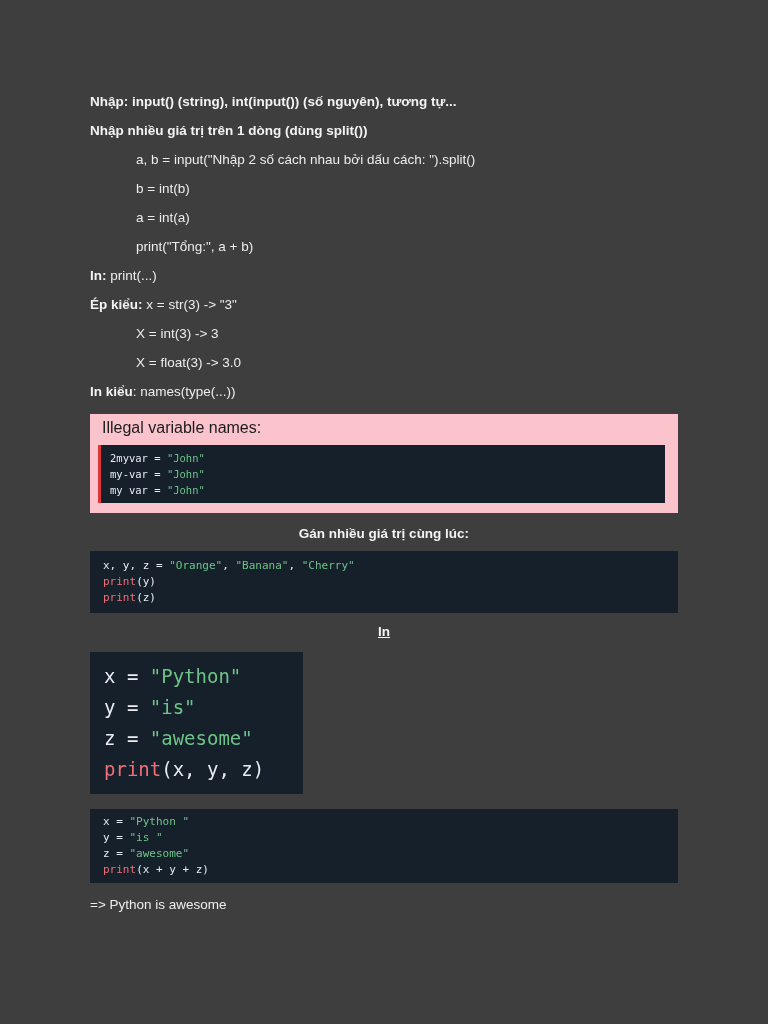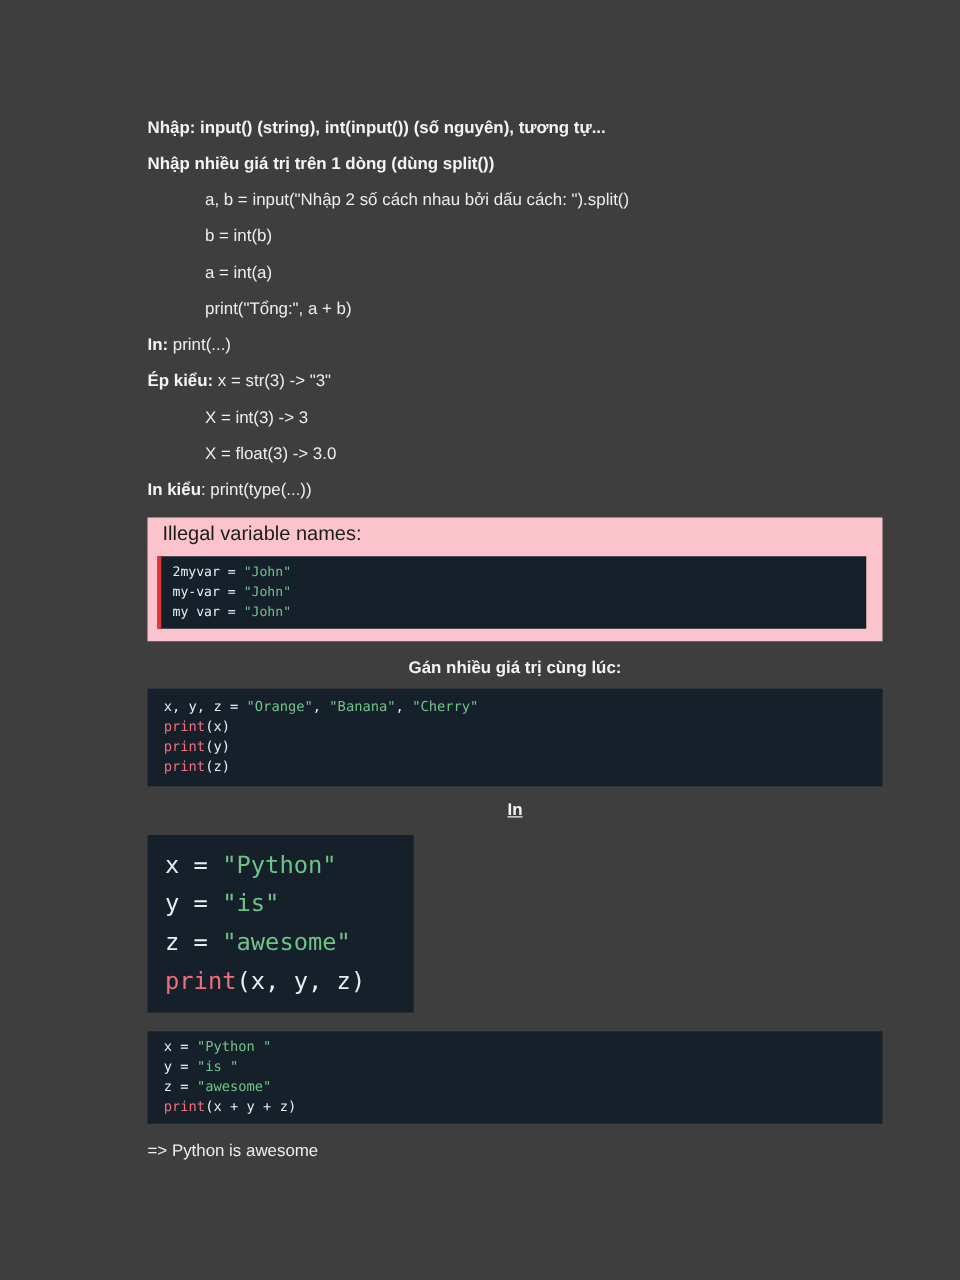--- a/index.html
+++ b/index.html
@@ -9,21 +9,20 @@
     height: 1024px;
     background: var(--page-bg, #3e3e3e);
     font-family: "Liberation Sans", sans-serif;
     overflow: hidden;
   }
   .content {
     position: absolute;
     left: 90px;
     top: 95px;
     width: 588px;
-    margin-left: 28px;
   }
   .para {
     margin: 0 0 15px 0;
     font-size: 13.5px;
     line-height: 14px;
     color: var(--body-text, #ededed);
   }
   .para b { font-weight: 700; color: var(--heading-text, #f3f3f3); }
   .para.indent { padding-left: 46px; }
 
@@ -111,36 +110,35 @@
         <p class="para"><b>Nhập: input() (string), int(input()) (số nguyên), tương tự...</b></p>
         <p class="para"><b>Nhập nhiều giá trị trên 1 dòng (dùng split())</b></p>
         <p class="para indent"><span>a, b = input("Nhập 2 số cách nhau bởi dấu cách: ").split()</span></p>
         <p class="para indent"><span>b = int(b)</span></p>
         <p class="para indent"><span>a = int(a)</span></p>
         <p class="para indent"><span>print("Tổng:", a + b)</span></p>
         <p class="para"><b>In:</b><span> print(...)</span></p>
         <p class="para"><b>Ép kiểu:</b><span> x = str(3) -&gt; "3"</span></p>
         <p class="para indent"><span>X = int(3) -&gt; 3</span></p>
         <p class="para indent"><span>X = float(3) -&gt; 3.0</span></p>
-        <p class="para"><b>In kiểu</b><span>: print(type(...))</span></p>
+        <p class="para"><b>In kiểu</b><span>: names(type(...))</span></p>
       </div>
 
     <div class="warning-box">
       <div class="warning-label">Illegal variable names:</div>
       <div class="warning-code">
           <div class="code-line"><span class="tok-plain">2myvar = </span><span class="tok-str">"John"</span></div>
           <div class="code-line"><span class="tok-plain">my-var = </span><span class="tok-str">"John"</span></div>
           <div class="code-line"><span class="tok-plain">my var = </span><span class="tok-str">"John"</span></div>
         </div>
     </div>
 
     <p class="heading gap-top">Gán nhiều giá trị cùng lúc:</p>
     <div class="code-block code-sm">
         <div class="code-line"><span class="tok-plain">x, y, z = </span><span class="tok-str">"Orange"</span><span class="tok-plain">, </span><span class="tok-str">"Banana"</span><span class="tok-plain">, </span><span class="tok-str">"Cherry"</span></div>
-        <div class="code-line"><span class="tok-kw">print</span><span class="tok-plain">(x)</span></div>
         <div class="code-line"><span class="tok-kw">print</span><span class="tok-plain">(y)</span></div>
         <div class="code-line"><span class="tok-kw">print</span><span class="tok-plain">(z)</span></div>
       </div>
 
     <p class="heading" style="margin-top:12px;text-decoration:underline;">In</p>
     <div class="code-block code-lg">
         <div class="code-line"><span class="tok-plain">x = </span><span class="tok-str">"Python"</span></div>
         <div class="code-line"><span class="tok-plain">y = </span><span class="tok-str">"is"</span></div>
         <div class="code-line"><span class="tok-plain">z = </span><span class="tok-str">"awesome"</span></div>
         <div class="code-line"><span class="tok-kw">print</span><span class="tok-plain">(x, y, z)</span></div>

